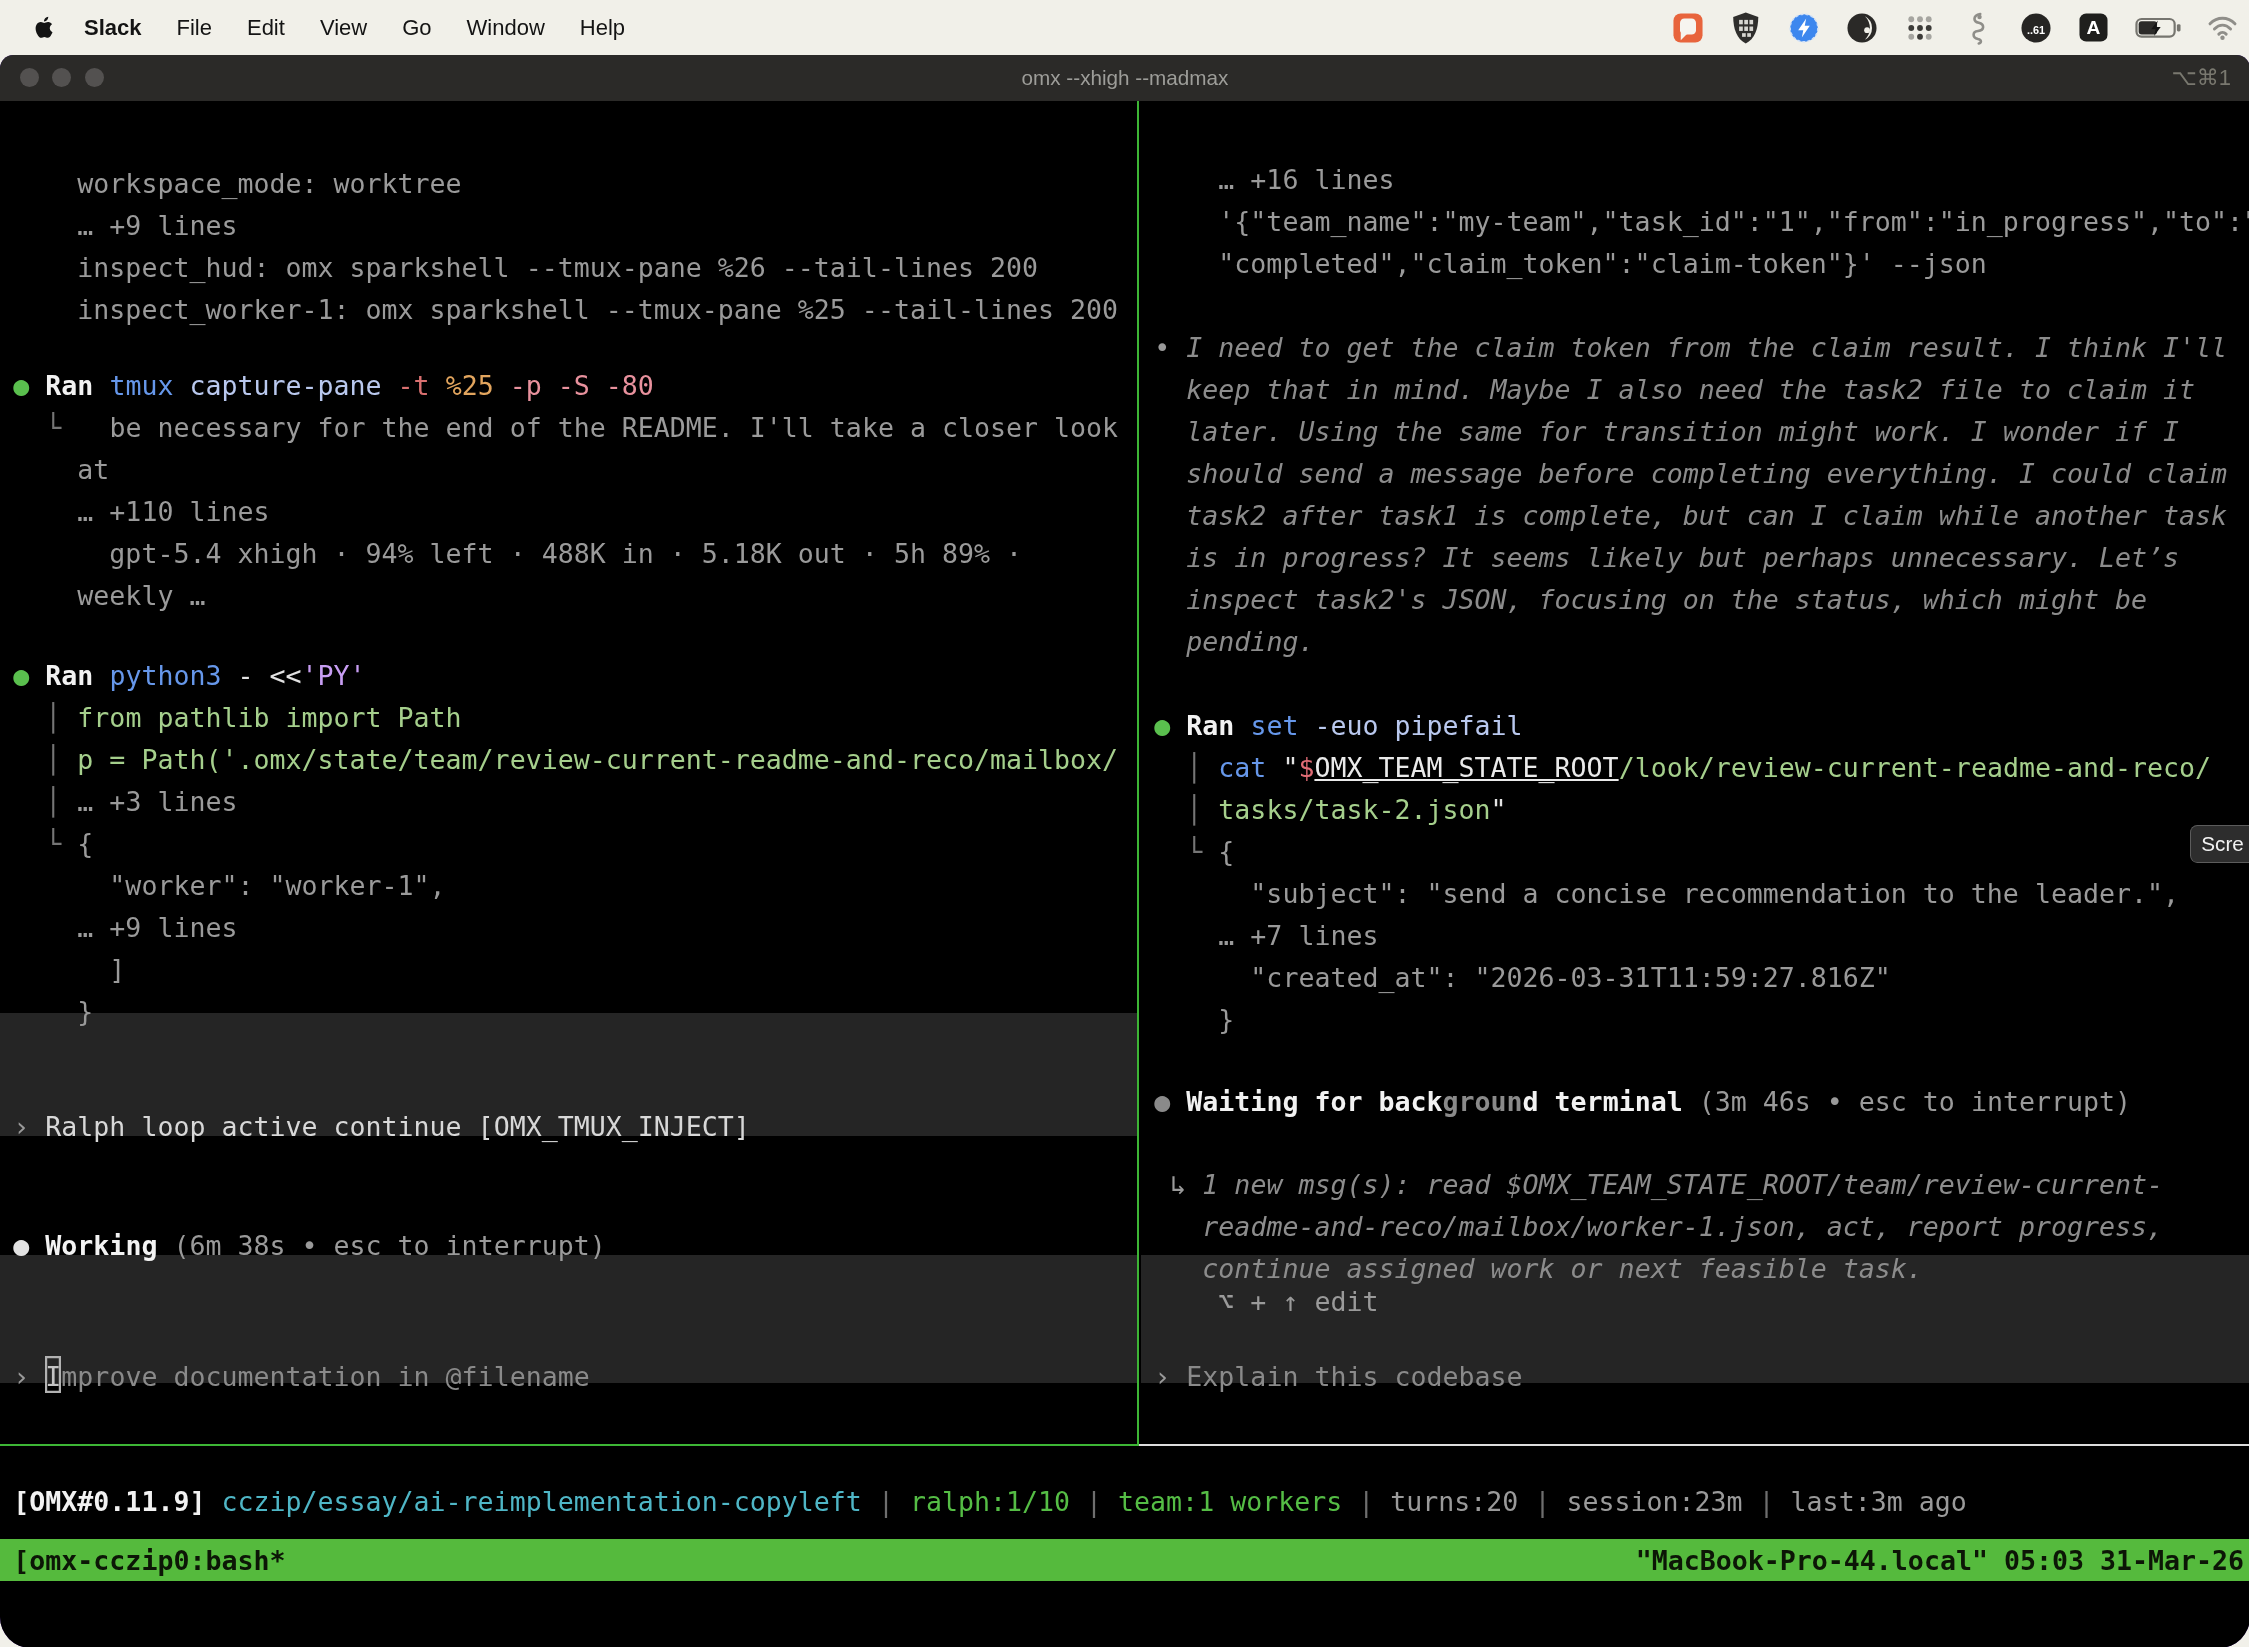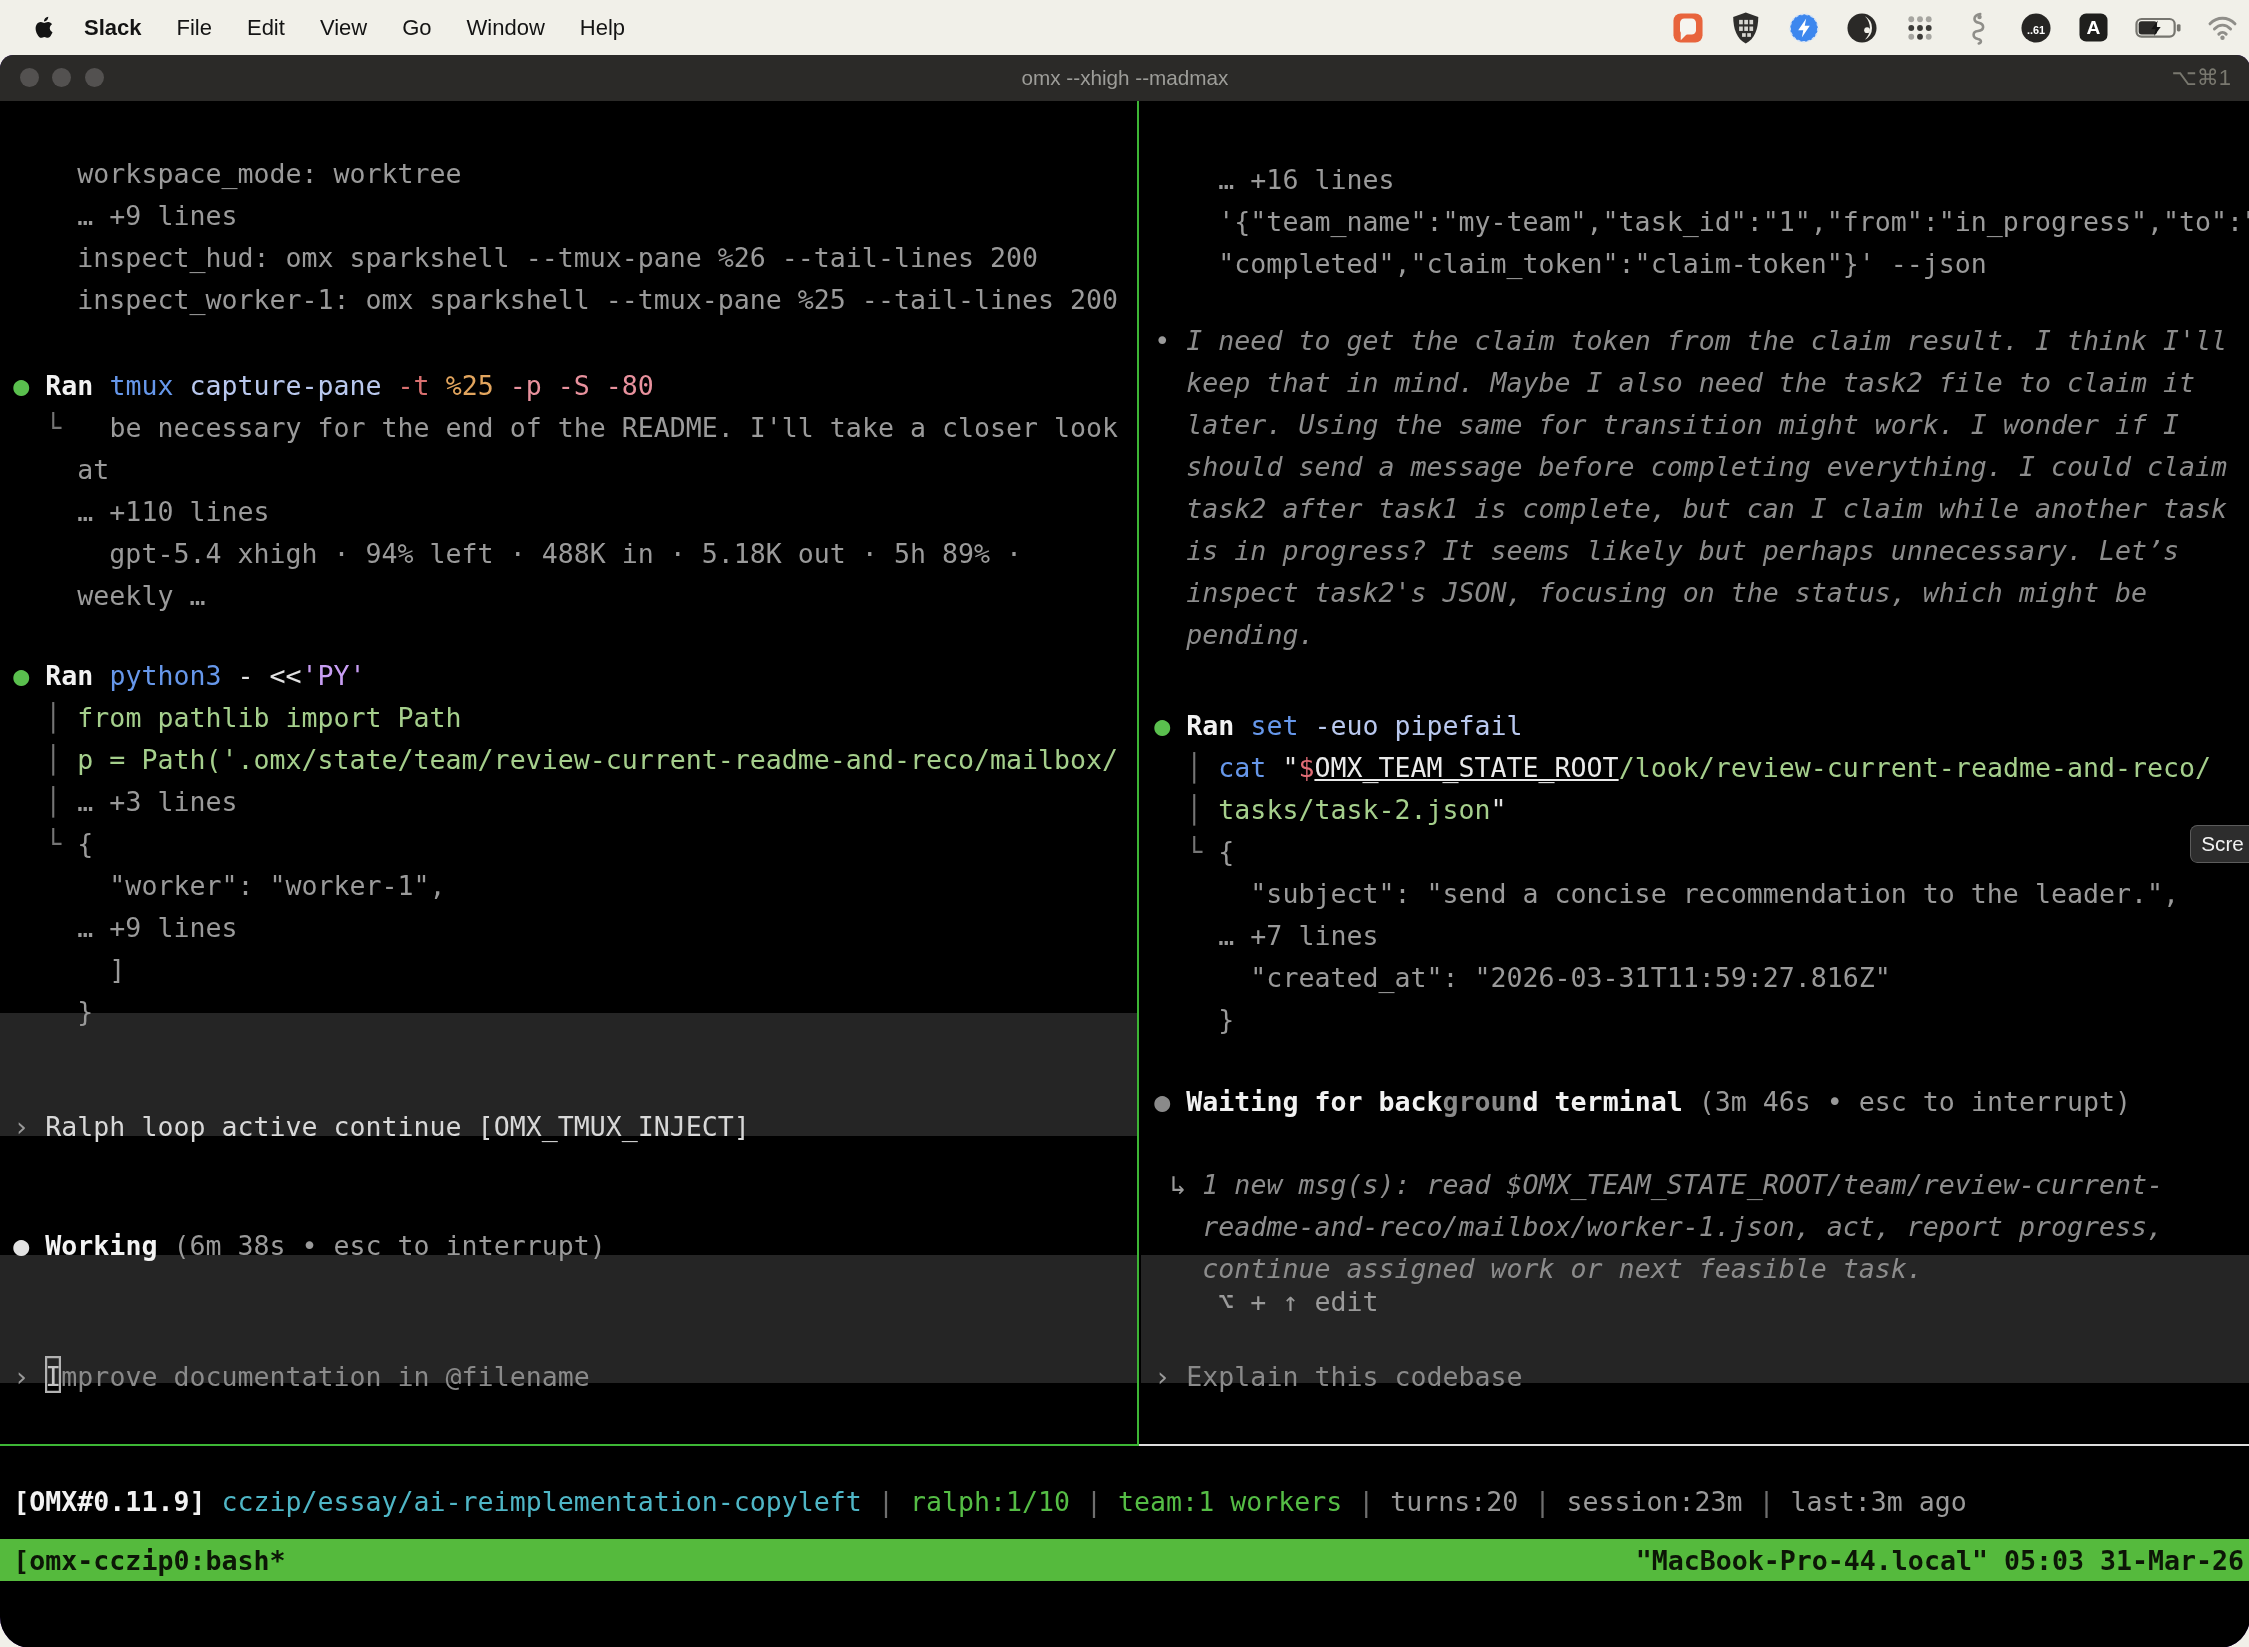--- a/index.html
+++ b/index.html
@@ -174,21 +174,21 @@
       <div id="title-shortcut">⌥⌘1</div>
     </div>
 
     <div id="term">
 
       <div class="band" id="band-ralph"></div>
       <div class="band" id="band-compose-left"></div>
       <div class="band" id="band-compose-right"></div>
 
       <div id="pane-left">
-          <div class="block" style="top: 52px;">
+          <div class="block" style="top: 62px;">
             <div class="tline"><span class="gray">    workspace_mode: worktree</span></div>
             <div class="tline"><span class="gray">    … +9 lines</span></div>
             <div class="tline"><span class="gray">    inspect_hud: omx sparkshell --tmux-pane %26 --tail-lines 200</span></div>
             <div class="tline"><span class="gray">    inspect_worker-1: omx sparkshell --tmux-pane %25 --tail-lines 200</span></div>
           </div>
           <div class="block" style="top: 264px;">
             <div class="tline"><span class="bg">● </span><span class="bw">Ran </span><span class="cmd">tmux </span><span class="arg">capture-pane </span><span class="flag">-t </span><span class="orange">%25 </span><span class="pink">-p -S -80</span></div>
             <div class="tline"><span class="gd">  └   </span><span class="gray">be necessary for the end of the README. I'll take a closer look</span></div>
             <div class="tline"><span class="gray">    at</span></div>
             <div class="tline"><span class="gray">    … +110 lines</span></div>
@@ -218,21 +218,21 @@
           <div class="block" style="top: 1336px;">
             <div class="tline"><span class="gray">  gpt-5.4 xhigh · essay/ai-reimplementation-copyleft · 84% left · 7.…</span></div>
           </div>
         </div>
       <div id="pane-right">
           <div class="block" style="top: 58px;">
             <div class="tline"><span class="gray">    … +16 lines</span></div>
             <div class="tline"><span class="gray">    '{"team_name":"my-team","task_id":"1","from":"in_progress","to":"</span></div>
             <div class="tline"><span class="gray">    "completed","claim_token":"claim-token"}' --json</span></div>
           </div>
-          <div class="block" style="top: 219px;">
+          <div class="block" style="top: 226px;">
             <div class="tline"><span class="gray">• </span><span class="it">I need to get the claim token from the claim result. I think I'll</span></div>
             <div class="tline"><span class="gray">  </span><span class="it">keep that in mind. Maybe I also need the task2 file to claim it</span></div>
             <div class="tline"><span class="gray">  </span><span class="it">later. Using the same for transition might work. I wonder if I</span></div>
             <div class="tline"><span class="gray">  </span><span class="it">should send a message before completing everything. I could claim</span></div>
             <div class="tline"><span class="gray">  </span><span class="it">task2 after task1 is complete, but can I claim while another task</span></div>
             <div class="tline"><span class="gray">  </span><span class="it">is in progress? It seems likely but perhaps unnecessary. Let’s</span></div>
             <div class="tline"><span class="gray">  </span><span class="it">inspect task2's JSON, focusing on the status, which might be</span></div>
             <div class="tline"><span class="gray">  </span><span class="it">pending.</span></div>
           </div>
           <div class="block" style="top: 604px;">

